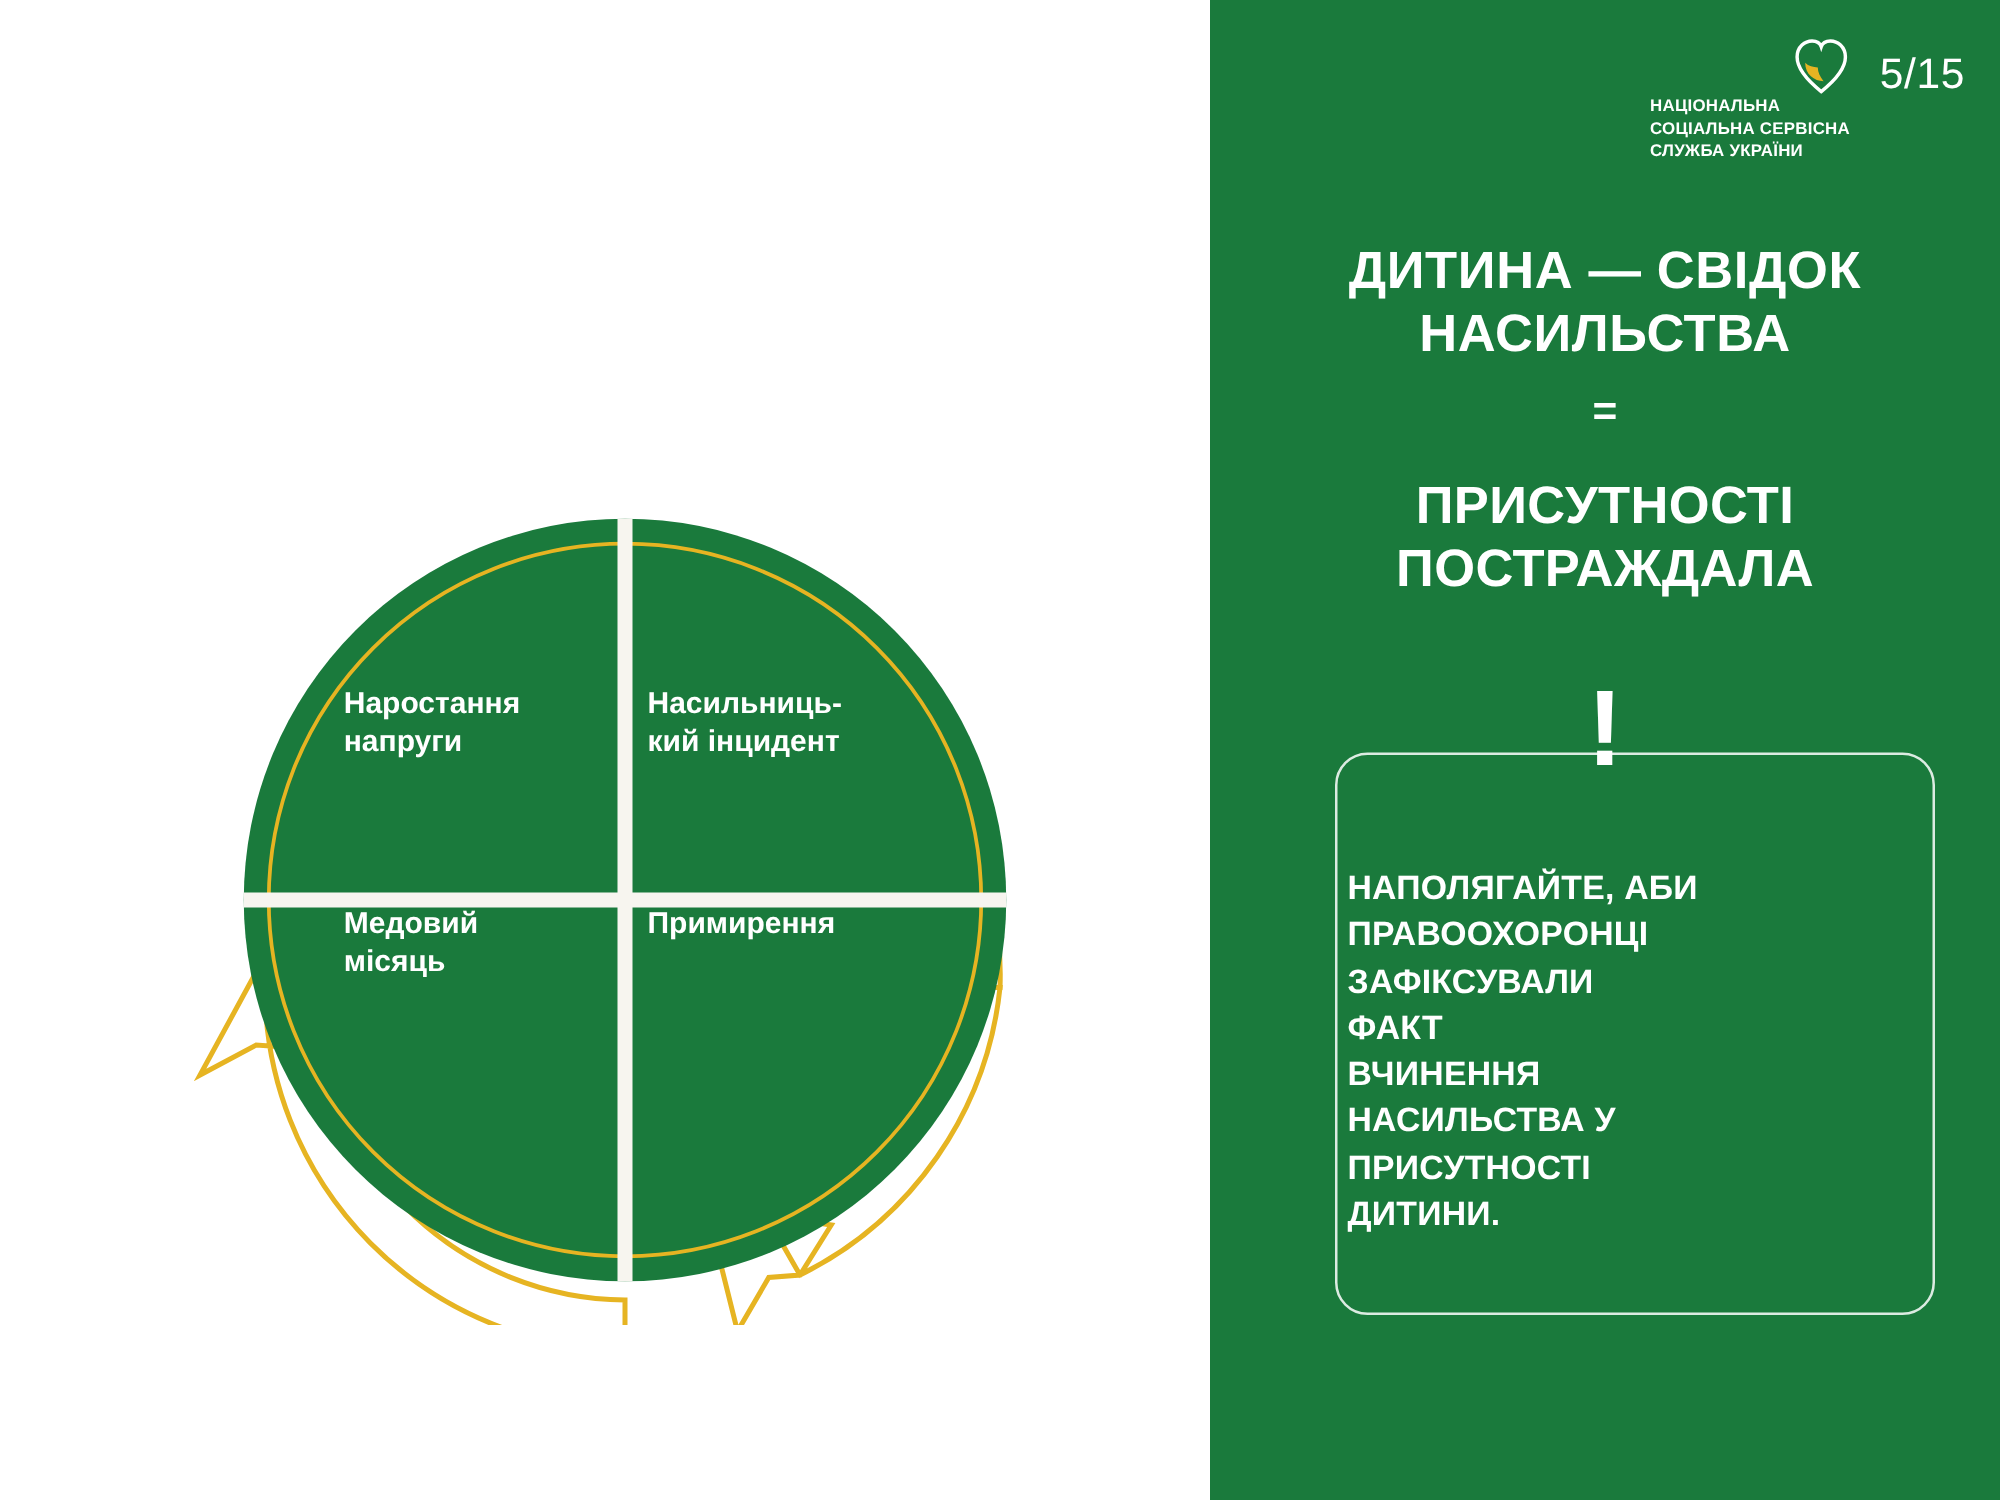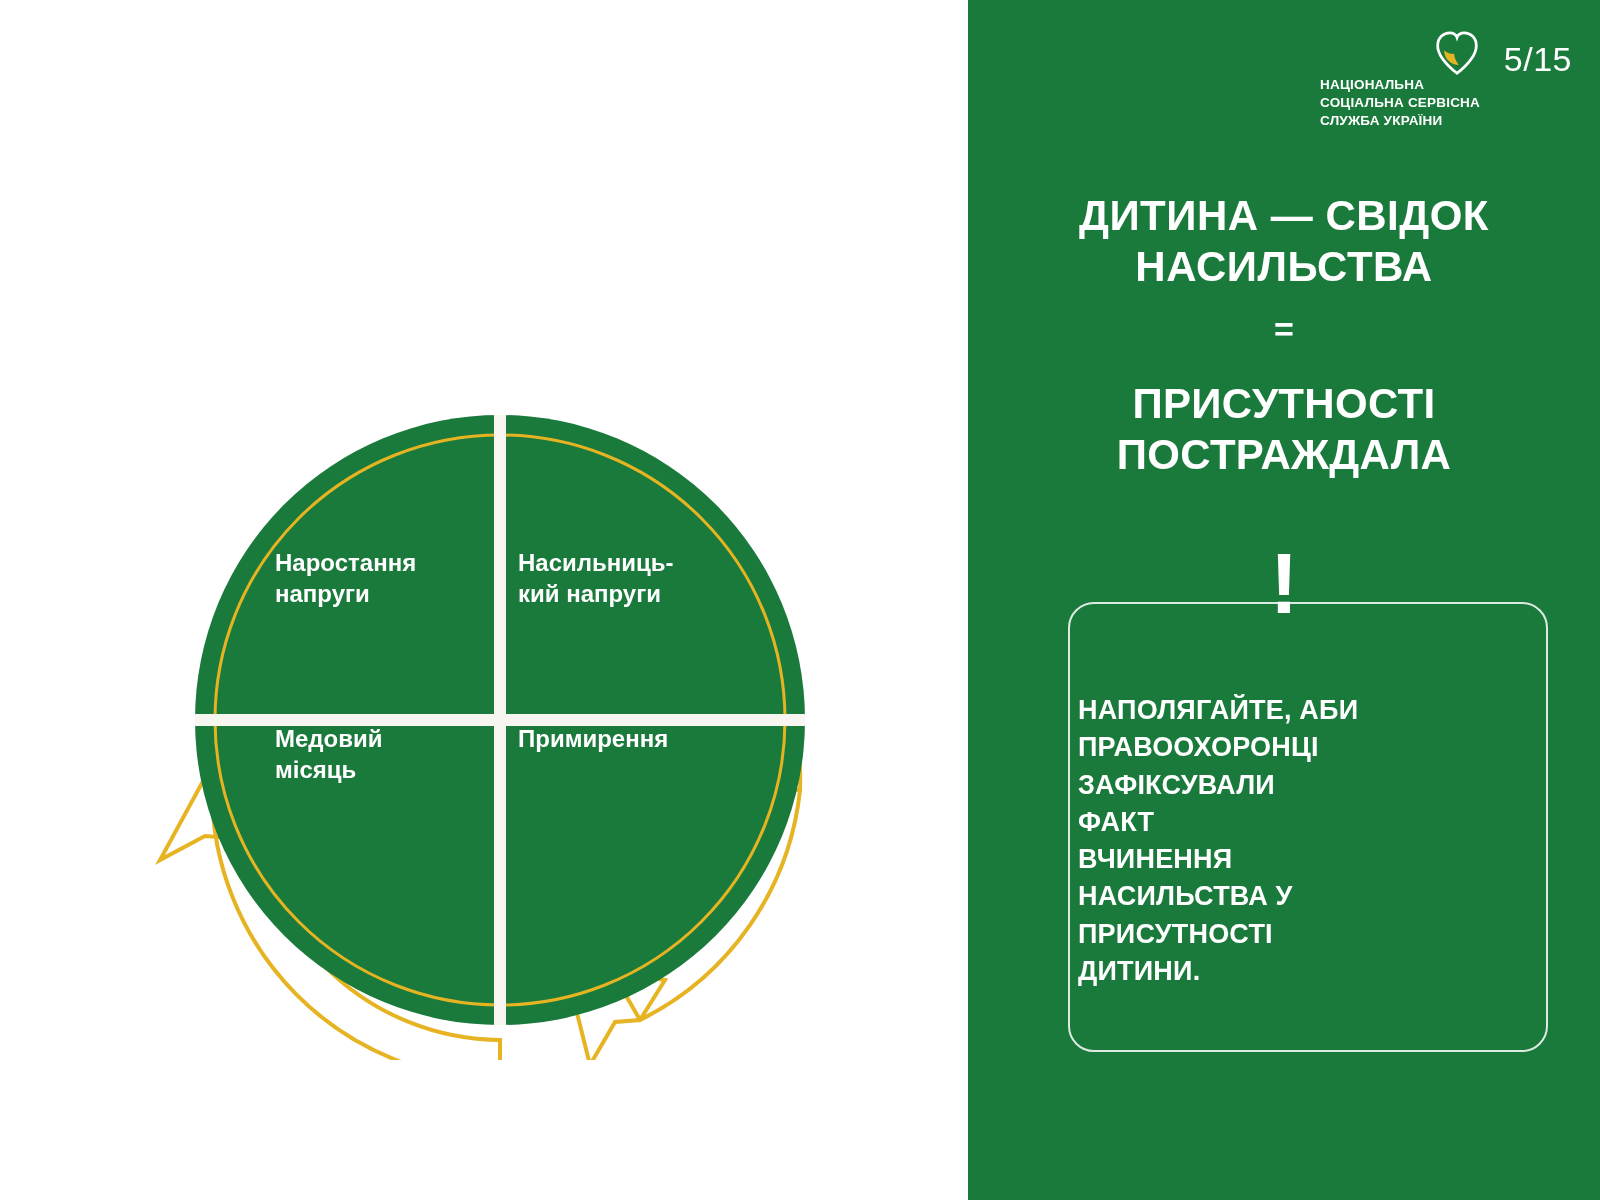--- a/index.html
+++ b/index.html
@@ -205,21 +205,21 @@
 
         <circle cx="400" cy="400" r="285" fill="none" stroke="#e6b422" stroke-width="3"></circle>
 
         <line x1="400" y1="95" x2="400" y2="705" stroke="#f7f5ef" stroke-width="12"></line>
         <line x1="95" y1="400" x2="705" y2="400" stroke="#f7f5ef" stroke-width="12"></line>
       </svg>
 
       <div class="quad-label q-growth">Наростання
 напруги</div>
       <div class="quad-label q-incident">Насильниць-
-кий напруги</div>
+кий інцидент</div>
       <div class="quad-label q-honey">Медовий
 місяць</div>
       <div class="quad-label q-reconc">Примирення</div>
     </div>
   </div>
 
   <div class="right-panel">
 
     <div class="brand">
       <svg class="brand-mark" viewBox="0 0 46 50" xmlns="http://www.w3.org/2000/svg">

